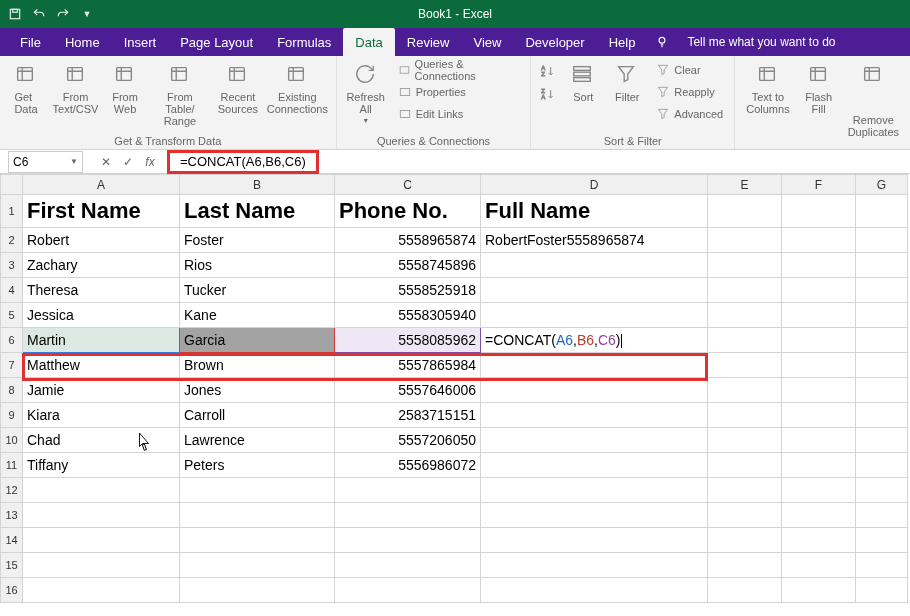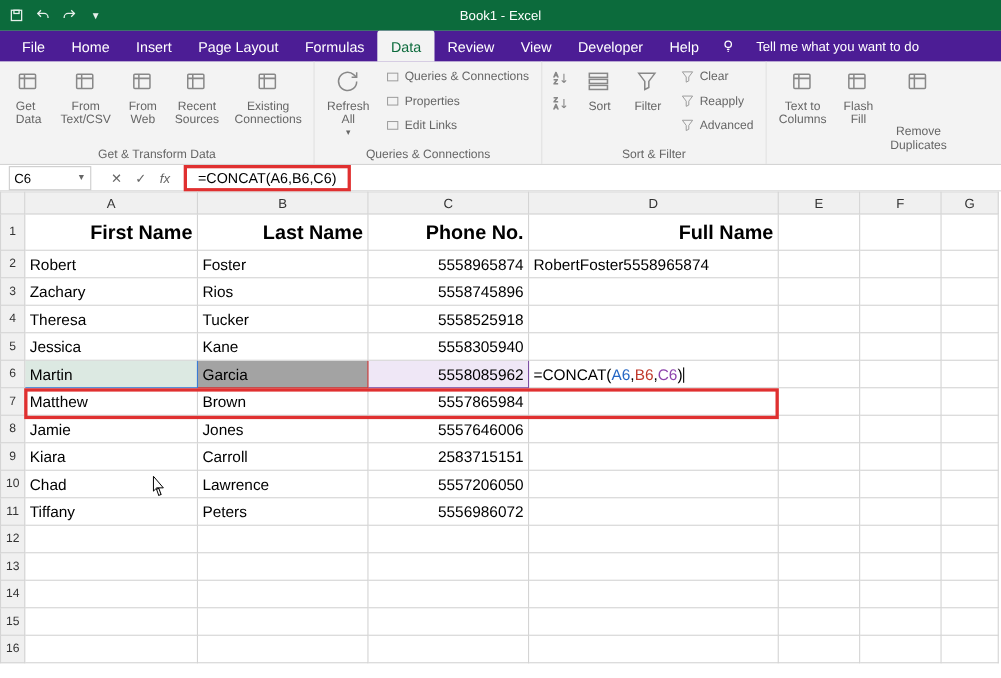--- a/index.html
+++ b/index.html
@@ -35,21 +35,21 @@
 .formula-input { flex:1; height:22px; padding:0 6px; font-size:13px; display:flex; align-items:center;}
 .red-box { border: 3px solid #e03030; padding:0 4px; height:24px; display:flex; align-items:center;}
 
 .sheet-wrap{ position:relative; height:444px; overflow:hidden;}
 .sheet{ border-collapse:collapse; font-size:14px; }
 .sheet th, .sheet td{ border:1px solid #d4d4d4; height:25px; }
 .sheet thead th{ background:#f0f0f0; font-weight:normal; font-size:12px; color:#333; text-align:center; }
 .sheet thead th.ch{ height:20px;}
 .sheet tbody th.rh{ background:#f0f0f0; width:22px; font-weight:normal; font-size:11px; text-align:center; color:#333;}
 
-.sheet tbody tr.hdr td{ font-size:18px; font-weight:bold; padding:2px 4px;text-align:right;}
+.sheet tbody tr.hdr td{ font-size:22px; font-weight:bold; padding:2px 4px;}
 .sheet tbody tr.hdr{ height:33px;}
 
 .sheet td{ padding:2px 4px; font-size:14px;}
 .sheet td.num{ text-align:right;}
 
 .colA{width:157px;} .colB{width:155px;} .colC{width:146px;} .colD{width:227px;}
 .colE{width:74px;} .colF{width:74px;} .colG{width:52px;}
 
 .hl-row th.rh{ background:#c6d8c0;}
 .hl-row .colA-sel{ background:#dce9e2; border:1.5px solid #3a7bd5 !important;}
@@ -136,20 +136,28 @@
               <path d="M4 9h16M9 5v14"></path>
             </svg></span>
           <span style="white-space:pre-line;text-align:center;">From
 Web</span>
         </div>
         <div class="rbtn">
           <span class="ico"><svg viewBox="0 0 24 24" width="22" height="22" fill="none" stroke="#888" stroke-width="1.5">
               <rect x="4" y="5" width="16" height="14" rx="1"></rect>
               <path d="M4 9h16M9 5v14"></path>
             </svg></span>
+          <span style="white-space:pre-line;text-align:center;">From Table/
+Range</span>
+        </div>
+        <div class="rbtn">
+          <span class="ico"><svg viewBox="0 0 24 24" width="22" height="22" fill="none" stroke="#888" stroke-width="1.5">
+              <rect x="4" y="5" width="16" height="14" rx="1"></rect>
+              <path d="M4 9h16M9 5v14"></path>
+            </svg></span>
           <span style="white-space:pre-line;text-align:center;">Recent
 Sources</span>
         </div>
         <div class="rbtn">
           <span class="ico"><svg viewBox="0 0 24 24" width="22" height="22" fill="none" stroke="#888" stroke-width="1.5">
               <rect x="4" y="5" width="16" height="14" rx="1"></rect>
               <path d="M4 9h16M9 5v14"></path>
             </svg></span>
           <span style="white-space:pre-line;text-align:center;">Existing
 Connections</span>

